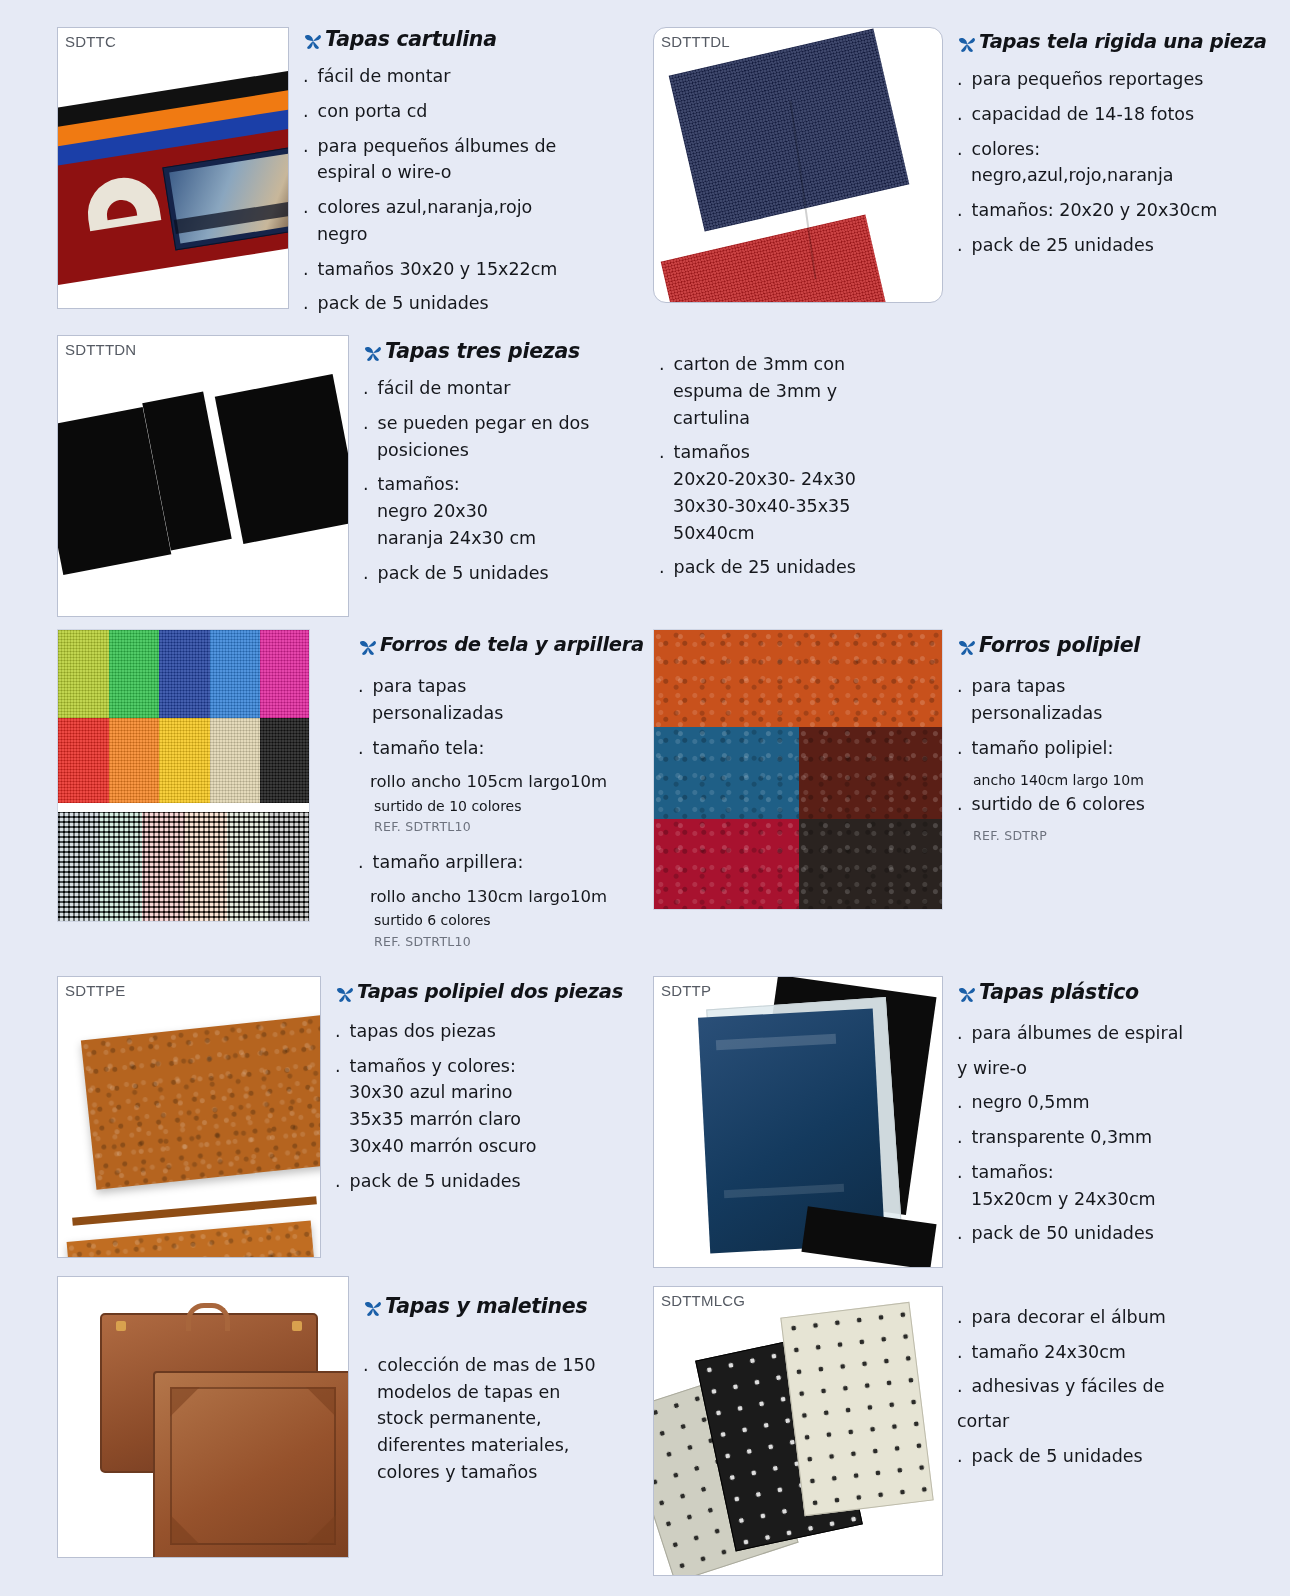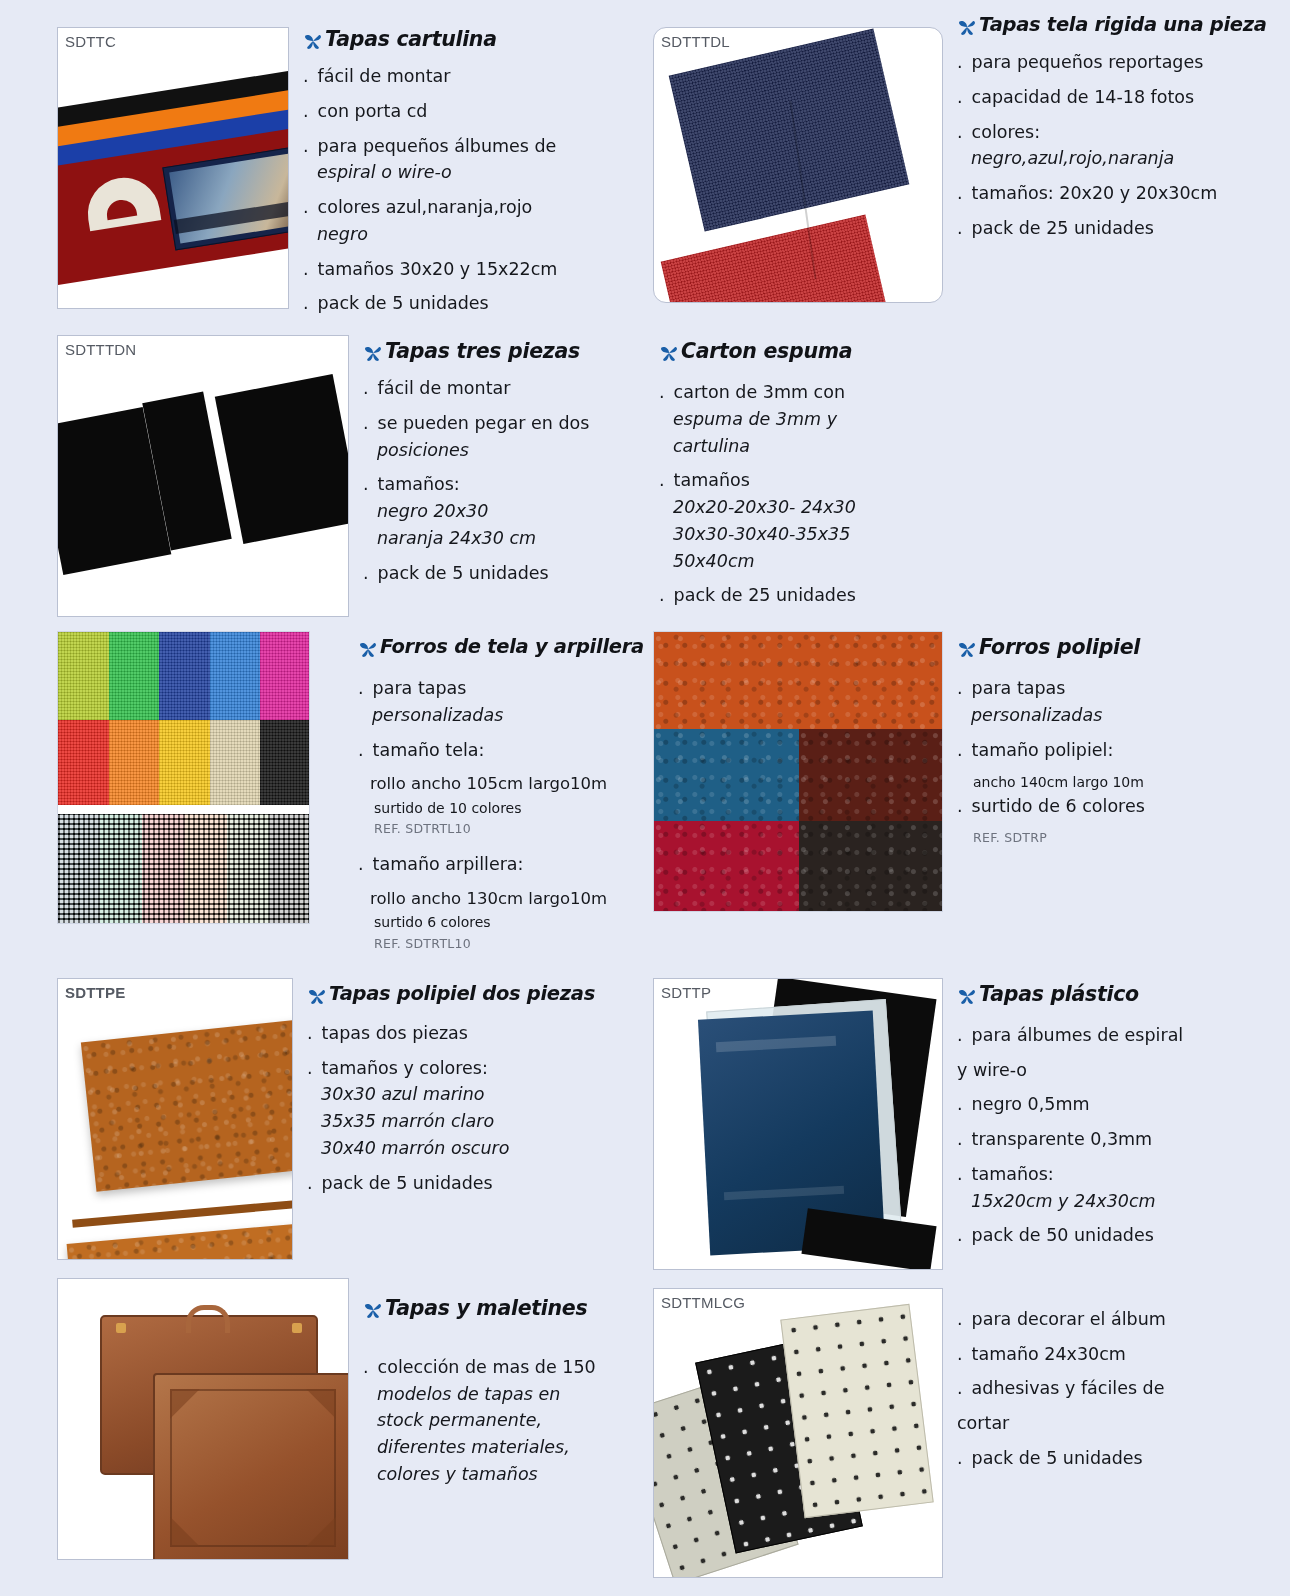--- a/index.html
+++ b/index.html
@@ -48,21 +48,21 @@
   }
   .head h2.small { font-size:19.5px; }
 
   
   ul.specs { list-style:none; margin:0; padding:0; }
   ul.specs li {
     font-size:17.5px; color:#15171c; line-height:1.30;
     margin-bottom:12px; text-indent:0;
   }
   ul.specs li .dot { display:inline-block; width:9px; }
-  ul.specs li.cont { padding-left:14px; margin-top:-8px;font-style:italic; }
+  ul.specs li.cont { padding-left:14px; margin-top:-8px; }
   ul.specs li.sub { padding-left:12px; font-size:16.5px; margin-bottom:4px; }
   ul.specs li.sub-big { padding-left:16px; font-size:14px; margin-bottom:4px; }
   ul.specs li.ref {
     padding-left:16px; font-size:12.5px; color:#6d727e;
     margin-bottom:16px; letter-spacing:.3px;
   }
   ul.specs li.noindent { padding-left:0; }
 
   
   
@@ -150,21 +150,21 @@
         <div class="frame" style="width:290px;height:276px;margin:27px 0 0 8px;border-radius:13px;">
           <span class="code">SDTTTDL</span>
           <div class="art">
             <div class="sheet tex" style="left:30px;top:22px;width:210px;height:160px;background:#1b2550;transform:rotate(-13deg);"></div>
             <div class="sheet tex" style="left:22px;top:48px;width:210px;height:160px;background:#c01e20;transform:rotate(-13deg);"></div>
 
             <div class="sheet" style="left:148px;top:72px;width:2px;height:180px;background:rgba(0,0,0,.18);transform:rotate(-8deg);"></div>
           </div>
         </div>
       </div>
-      <div class="txt" style="padding-top:13px;padding-right:8px;">
+      <div class="txt" style="padding-top:30px;padding-right:8px;">
         <div class="head">
           <span class="flower">
             <svg width="20" height="20" viewBox="0 0 20 20">
                 <g fill="#1a5fa8">
                   <path d="M10 10 C10 4,4 3,2.5 4.5 C1 6,3 10,10 10Z"></path>
                   <path d="M10 10 C16 4,16.5 3,17.5 4.5 C19 6,17 10,10 10Z"></path>
                   <path d="M10 10 C4 16,3.5 17,4.5 17.5 C6 19,10 17,10 10Z"></path>
                   <path d="M10 10 C16 16,16.5 17,15.5 17.5 C14 19,10 17,10 10Z"></path>
                 </g>
               </svg>
@@ -217,33 +217,20 @@
             <li><span class="dot">.</span> tamaños:</li>
             <li class="cont">negro 20x30</li>
             <li class="cont">naranja 24x30 cm</li>
             <li><span class="dot">.</span> pack de 5 unidades</li>
           </ul>
       </div>
     </div>
 
     <div class="col">
       <div class="txt" style="padding-top:4px;padding-right:8px;">
-        <div class="head">
-          <span class="flower">
-            <svg width="20" height="20" viewBox="0 0 20 20">
-                <g fill="#1a5fa8">
-                  <path d="M10 10 C10 4,4 3,2.5 4.5 C1 6,3 10,10 10Z"></path>
-                  <path d="M10 10 C16 4,16.5 3,17.5 4.5 C19 6,17 10,10 10Z"></path>
-                  <path d="M10 10 C4 16,3.5 17,4.5 17.5 C6 19,10 17,10 10Z"></path>
-                  <path d="M10 10 C16 16,16.5 17,15.5 17.5 C14 19,10 17,10 10Z"></path>
-                </g>
-              </svg>
-          </span>
-          <h2>Carton espuma</h2>
-        </div>
         <ul class="specs" style="margin-top:14px;">
             <li><span class="dot">.</span> carton de 3mm con</li>
             <li class="cont">espuma de 3mm y</li>
             <li class="cont">cartulina</li>
             <li><span class="dot">.</span> tamaños</li>
             <li class="cont">20x20-20x30- 24x30</li>
             <li class="cont">30x30-30x40-35x35</li>
             <li class="cont">50x40cm</li>
             <li><span class="dot">.</span> pack de 25 unidades</li>
           </ul>
@@ -347,21 +334,21 @@
             <li class="ref">REF. SDTRP</li>
           </ul>
       </div>
     </div>
   </div>
 
   <div class="row" style="margin-top:10px;">
 
     <div class="col">
       <div class="media">
-        <div class="frame" style="width:236px;height:282px;margin:0 0 0 57px;font-weight:bold;">
+        <div class="frame" style="width:264px;height:282px;margin:0 0 0 57px;">
           <span class="code">SDTTPE</span>
           <div class="art">
             <div class="sheet leather" style="left:30px;top:50px;width:250px;height:150px;background:#b5641f;transform:rotate(-6deg);box-shadow:0 4px 8px rgba(0,0,0,.25);"></div>
             <div class="sheet leather" style="left:14px;top:104px;width:245px;height:135px;background:#c06d22;transform:rotate(-5deg);box-shadow:0 4px 8px rgba(0,0,0,.25);"></div>
             <div class="sheet" style="left:14px;top:230px;width:245px;height:8px;background:#8e4d15;transform:rotate(-5deg);"></div>
           </div>
         </div>
       </div>
       <div class="txt" style="padding-right:10px;">
         <div class="head">

